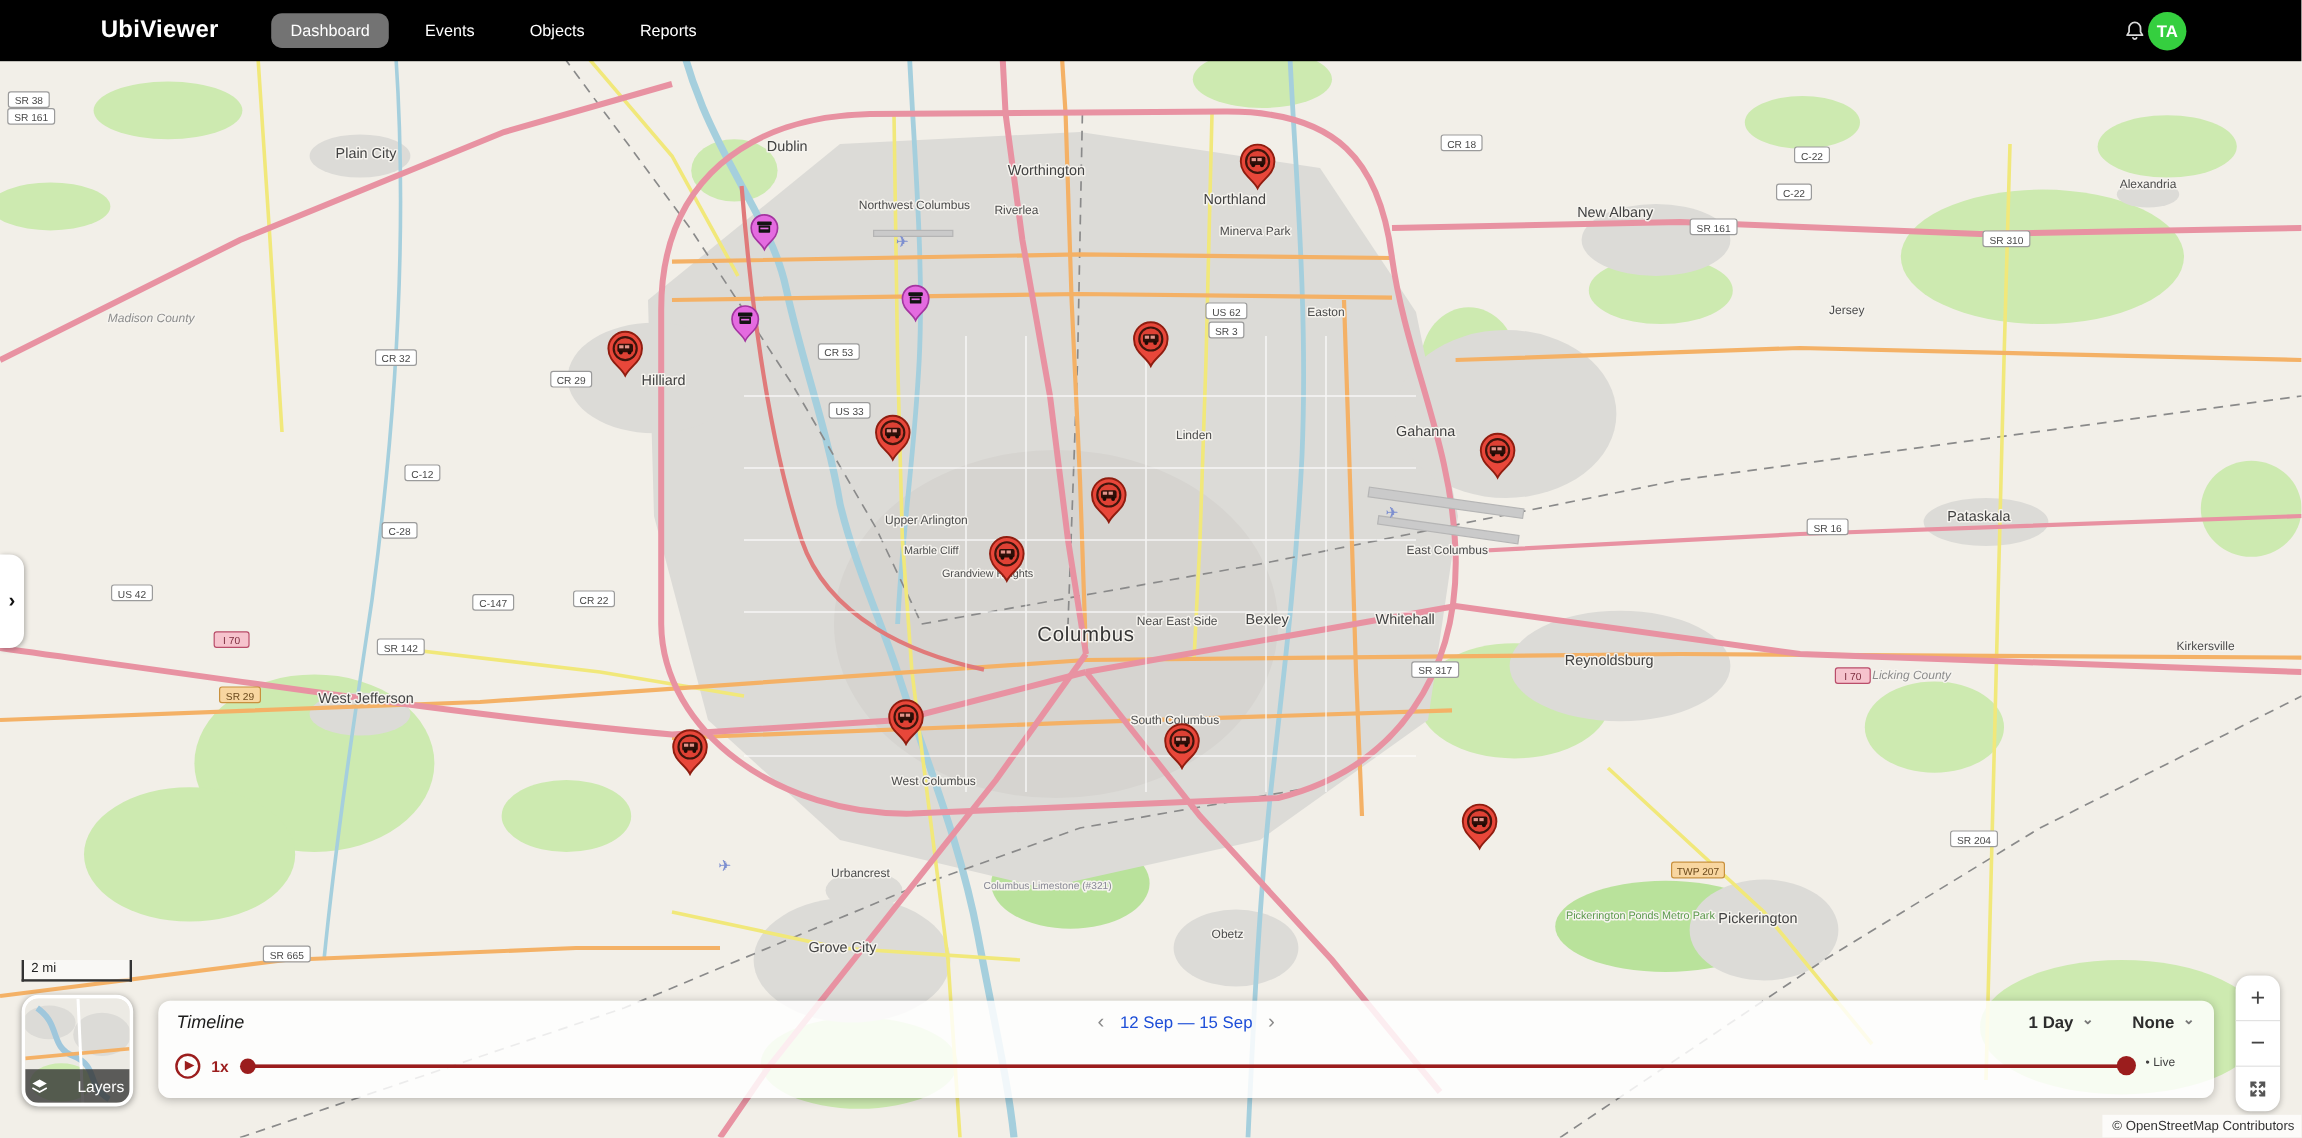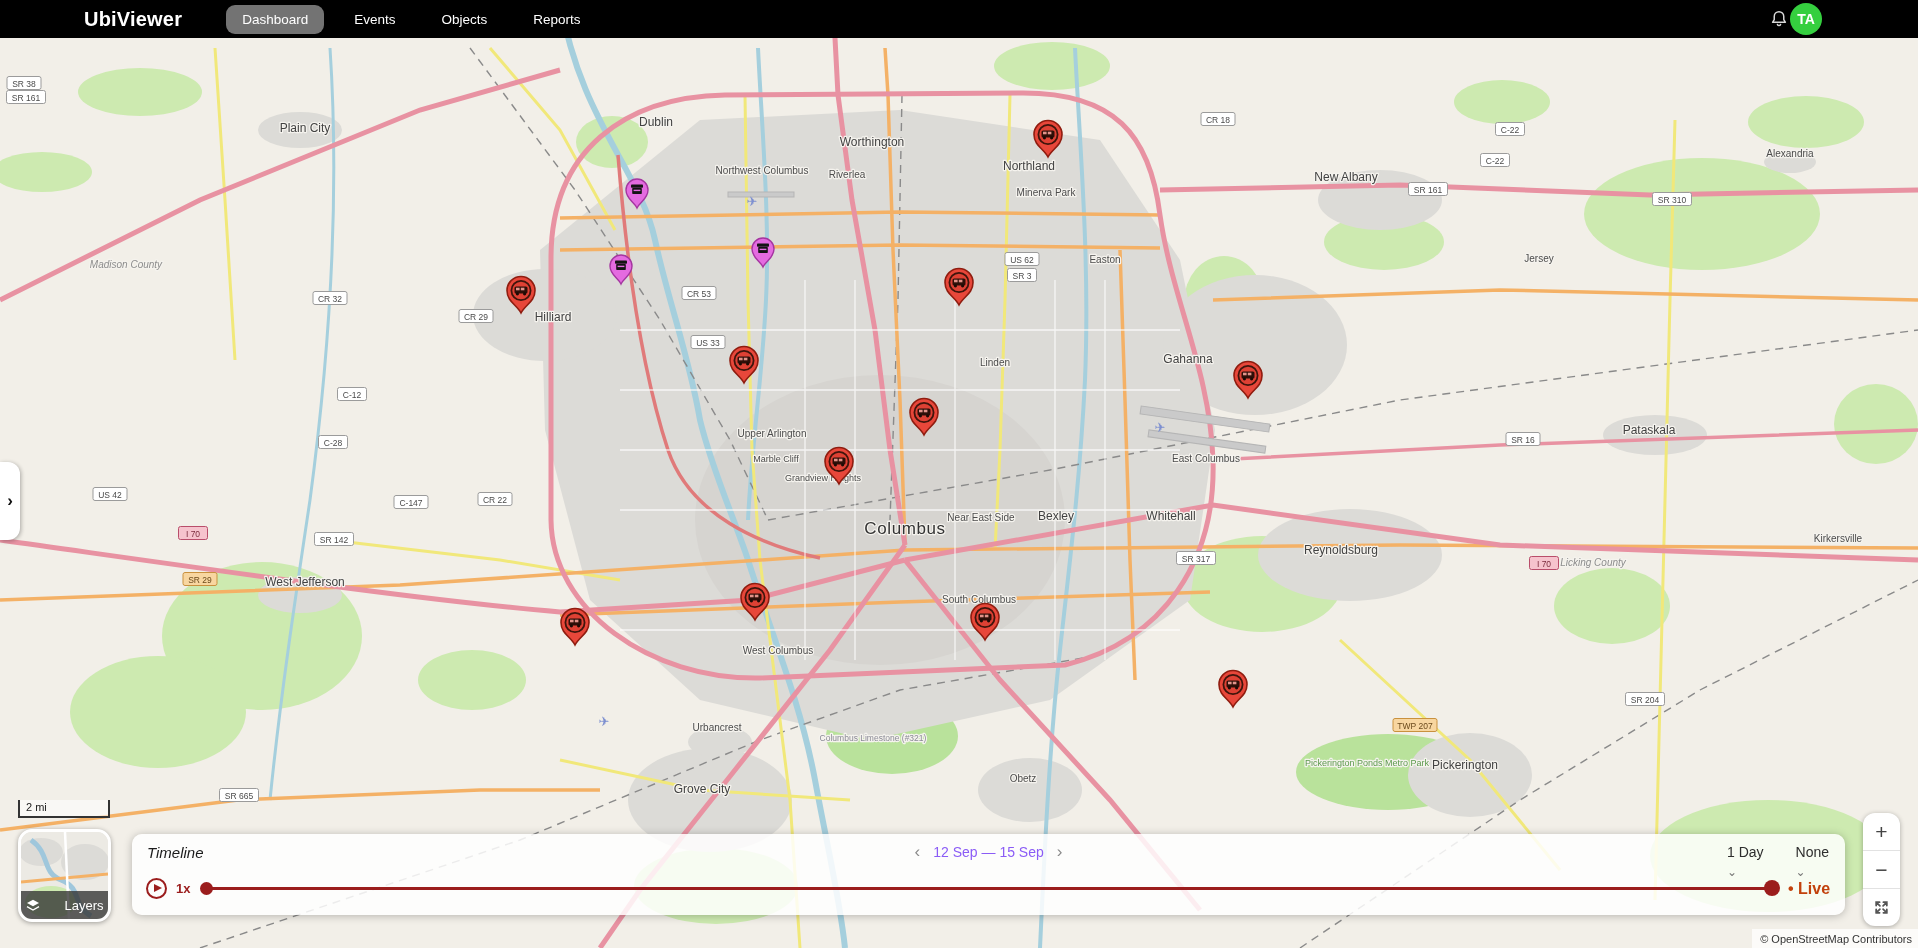--- a/index.html
+++ b/index.html
@@ -1,20 +1,20 @@
 <!DOCTYPE html>
 <html style="--accent: #9b1d1d;"><head>
 <meta charset="utf-8">
 <style>
   * { box-sizing: border-box; margin: 0; padding: 0; }
   html,body { width:1918px; height:948px; overflow:hidden;
     font-family:"Liberation Sans", sans-serif; background:#f2efe8; position:relative; }
 
   
-  .topbar { position:absolute; top:0; left:0; width:1918px; height:38px; background:#000;
+  .topbar { position:absolute; top:0; left:0; width:1918px; height:51px; background:#000;
     display:flex; align-items:center; z-index:50; }
   .logo { color:#fff; font-size:20px; font-weight:bold; margin-left:84px; letter-spacing:.2px; }
   .nav { display:flex; align-items:flex-start; margin-left:44px; gap:14px; }
   .nav-item { color:#fff; font-size:13.5px; padding:7px 16px; border-radius:9px; cursor:pointer; }
   .nav-item.active { background:rgba(255,255,255,.45); }
   .topbar-right { margin-left:auto; display:flex; align-items:center; margin-right:96px; }
   .bell { width:22px; height:22px; cursor:pointer; }
   .avatar { width:32px; height:32px; border-radius:50%; background:#35cf3f; color:#fff;
     font-size:14px; font-weight:bold; display:flex; align-items:center; justify-content:center; cursor:pointer; }
 
@@ -60,36 +60,36 @@
     font-size:11px; color:#333; padding:4px 6px 3px 8px; }
 
   
   :root { --accent:#9b1d1d; }
   .timeline { position:absolute; left:132px; top:834px; width:1713px; height:81px; z-index:20;
     background:rgba(255,255,255,.84); border-radius:10px; box-shadow:0 1px 8px rgba(0,0,0,.25); }
   .tl-title { position:absolute; left:15px; top:10px; font-size:15px; font-weight:500; color:#1c1c1c;font-style:italic; }
   .tl-center { position:absolute; left:50%; top:9px; transform:translateX(-50%);
     display:flex; align-items:center; gap:10px; }
   .tl-arrow { color:#8a8a8a; font-size:17px; line-height:18px; cursor:pointer; padding:0 3px; }
-  .tl-range { font-size:14px; font-weight:500; color:#8b5cf6; }
+  .tl-range { font-size:14px; font-weight:500; color:#1d4ed8; }
   .tl-right { position:absolute; right:16px; top:10px; display:flex; align-items:center; gap:32px; }
   .tl-select { display:flex; align-items:flex-start; gap:7px; cursor:pointer; font-size:14px;
-    font-weight:400; color:#2d2d2d;flex-direction:column; }
+    font-weight:700; color:#2d2d2d; }
   .tl-select .chev { color:#777; font-size:12px; line-height:10px; }
   .tl-play { position:absolute; left:14px; top:44px; width:21px; height:21px; border:2px solid var(--accent);
     border-radius:50%; cursor:pointer; }
   .tl-play::after { content:""; position:absolute; left:6px; top:4px; border-left:8px solid var(--accent);
     border-top:4.5px solid transparent; border-bottom:4.5px solid transparent; }
   .tl-speed { position:absolute; left:44px; top:47px; font-size:13px; font-weight:bold; color:var(--accent); cursor:pointer; }
   .tl-track { position:absolute; left:76px; top:53px; width:1563px; height:3px; background:var(--accent); cursor:pointer; }
   .tl-handle-l { position:absolute; left:68px; top:48px; width:13px; height:13px; border-radius:50%;
     background:var(--accent); cursor:pointer; }
   .tl-handle-r { position:absolute; left:1632px; top:46px; width:16px; height:16px; border-radius:50%;
     background:var(--accent); cursor:pointer; }
-  .tl-live { position:absolute; left:1656px; top:46px; font-size:16px; color:#c2410c; font-weight:700; }
+  .tl-live { position:absolute; left:1656px; top:46px; font-size:10px; color:#404040; font-weight:400; }
 </style>
 </head>
 <body>
 
 <div class="map-wrap">
 <svg width="1918" height="948" viewBox="0 0 1918 948">
   <defs>
     <symbol id="pin-vehicle" overflow="visible">
       <path d="M0,0 C-4,-8 -14,-11.5 -14,-22.5 A14,14 0 1 1 14,-22.5 C14,-11.5 4,-8 0,0 Z" fill="#e8473a" stroke="#8f1d10" stroke-width="1.6"></path>
       <circle cx="0" cy="-22.5" r="9.6" fill="#de4134" stroke="#40150c" stroke-width="1.8"></circle>

